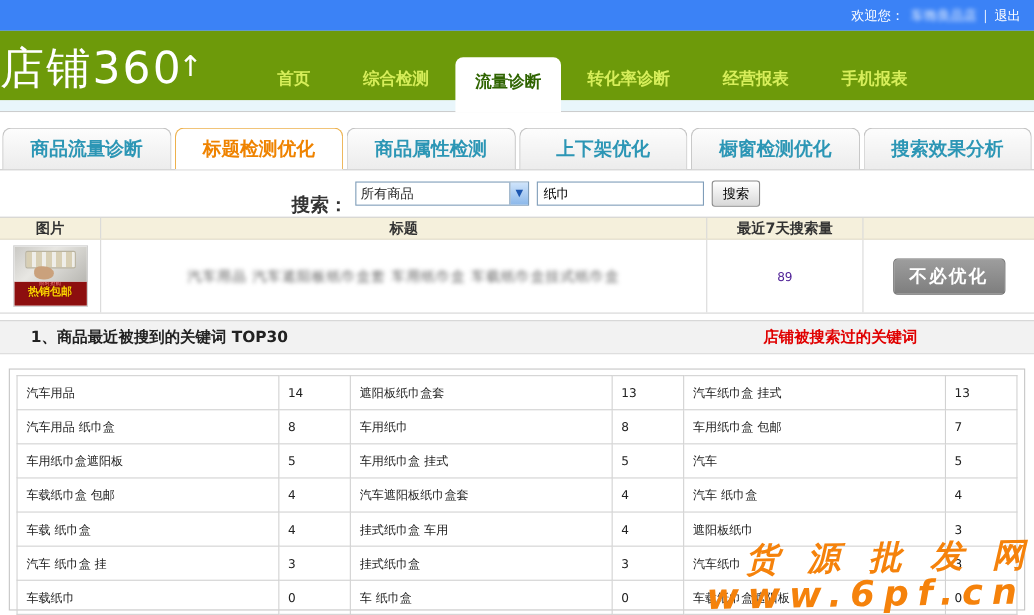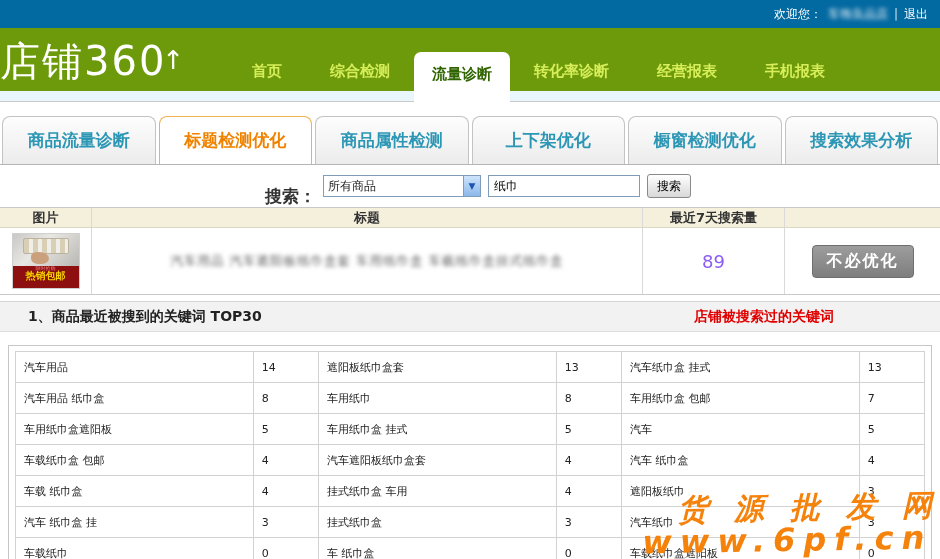--- a/index.html
+++ b/index.html
@@ -1,41 +1,41 @@
 <!DOCTYPE html>
 <html><head>
 <meta charset="utf-8">
 <style>
   * { margin:0; padding:0; box-sizing:border-box; }
   html,body { width:940px; height:559px; overflow:hidden; background:#fff;
               font-family:"DejaVu Sans","Liberation Sans",sans-serif; }
   .page { position:relative; width:940px; height:559px; }
 
   
-  .topbar { height:28px; background:#0369a1; color:#fff; font-size:12px;
+  .topbar { height:28px; background:#3b82f6; color:#fff; font-size:12px;
             display:flex; justify-content:flex-end; align-items:center; padding-right:12px; gap:6px; }
   .shop-name { filter:blur(2px); opacity:.95; }
   .topbar .sep { opacity:.8; }
   .topbar a { color:#fff; text-decoration:none; cursor:pointer; }
 
   .mainbar { position:relative; height:63px; background:#6d9a0a; }
   .logo { position:absolute; left:0; top:6px; color:#fff; font-size:40px; font-weight:normal;
           letter-spacing:2px; white-space:nowrap; }
   .logo-arrow { font-size:26px; vertical-align:6px; margin-left:-4px; }
   .nav { position:absolute; left:228px; bottom:0; display:flex; align-items:flex-end; height:40px; }
   .nav-item { color:#d7ee5a; font-weight:bold; font-size:15px; padding:0 24px; line-height:40px; cursor:pointer; }
   .nav-item.active { position:relative; background:#fff; color:#2f6400;
                      border-radius:7px 7px 0 0; height:50px; line-height:44px;
                      margin-bottom:-11px; z-index:3; padding:0 18px; }
 
   .bluestrip { height:11px; background:#e9f6fb; border-bottom:1px solid #c9c9c9; }
   .whitegap { height:14px; background:#fff; }
 
   
-  .tabrow { display:flex; gap:3px; padding:0 2px; height:49px; border-bottom:1px solid #b5b5b5; }
+  .tabrow { display:flex; gap:3px; padding:0 2px; height:39px; border-bottom:1px solid #b5b5b5; }
   .tab { flex:1; display:flex; align-items:center; justify-content:center;
          border:1px solid #c3c3c3; border-bottom:none; border-radius:8px 8px 0 0;
          background:linear-gradient(#fdfdfd,#ececec); color:#2c96b5;
          font-size:17px; font-weight:bold; cursor:pointer; white-space:nowrap; }
   .tab.active { background:#fff; border-color:#edb14d; color:#ef8300; }
 
   
   .searchrow { height:42px; display:flex; align-items:center; gap:7px; padding-left:265px; background:#fff; }
   .search-label { font-size:17px; font-weight:bold; color:#333;margin-top:20px; }
   .fake-select { position:relative; width:158px; height:22px; border:1px solid #7f9db9; background:#fff;
@@ -53,21 +53,21 @@
   .ptable { border-top:1px solid #c9c9c9; border-bottom:1px solid #c9c9c9; }
   .phead { display:flex; height:20px; background:#f5f0dc; border-bottom:1px solid #dcd7c4;
            font-size:13px; font-weight:bold; color:#333; }
   .prow { display:flex; height:66px; background:#fff; }
   .col-img { width:92px; border-right:1px solid #d9d9d9; display:flex; align-items:center; justify-content:center; }
   .col-title { width:551px; border-right:1px solid #d9d9d9; display:flex; align-items:center; justify-content:center; }
   .col-vol { width:142px; border-right:1px solid #d9d9d9; display:flex; align-items:center; justify-content:center; }
   .col-act { flex:1; display:flex; align-items:center; justify-content:center; }
   .phead .col-img,.phead .col-vol { font-weight:bold; }
   .blur-title { filter:blur(2px); color:#555; font-size:12.5px; letter-spacing:1px; white-space:nowrap; }
-  .vol-num { font-size:18px; color:#8b5cf6; }
+  .vol-num { font-size:11px; color:#4c1d95; }
   .gray-btn { background:linear-gradient(#9d9d9d,#7e7e7e); color:#fff; font-size:16px; font-weight:bold;
               border:1px solid #6f6f6f; border-radius:4px; padding:5px 14px; cursor:pointer;
               font-family:inherit; letter-spacing:2px; }
 
   
   .thumb { width:68px; height:56px; border:1px solid #d0d0d0; display:flex; flex-direction:column; overflow:hidden; }
   .thumb-photo { flex:1; position:relative; background:linear-gradient(135deg,#c9c8c4,#e8e7e3 40%,#b8b7b2); }
   .thumb-visor { position:absolute; left:10px; top:4px; width:46px; height:16px; background:#efeee9;
                  border:1px solid #b9b39f; border-radius:2px;
                  background-image:repeating-linear-gradient(90deg,#d8cfb4 0 5px,#efeee9 5px 9px); }

